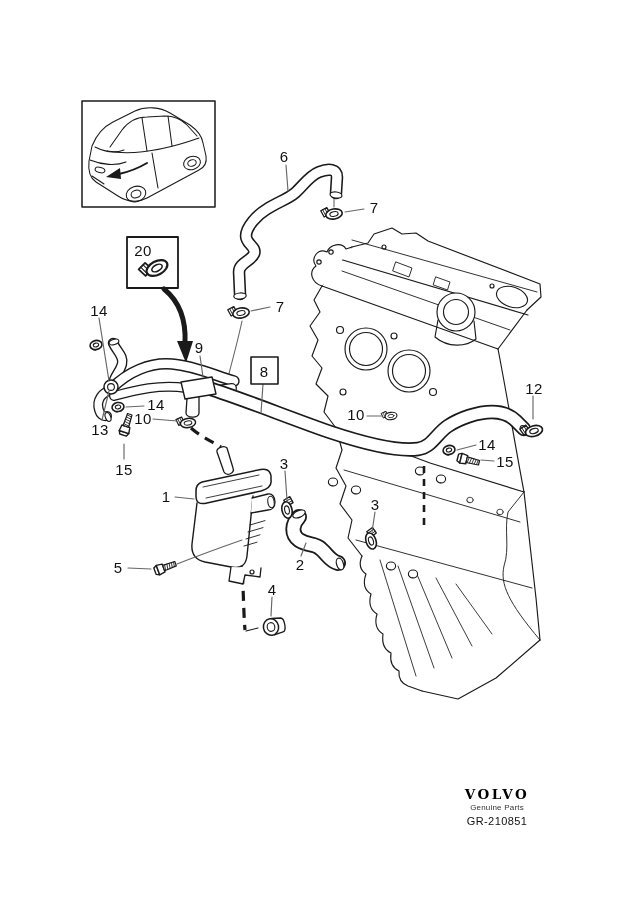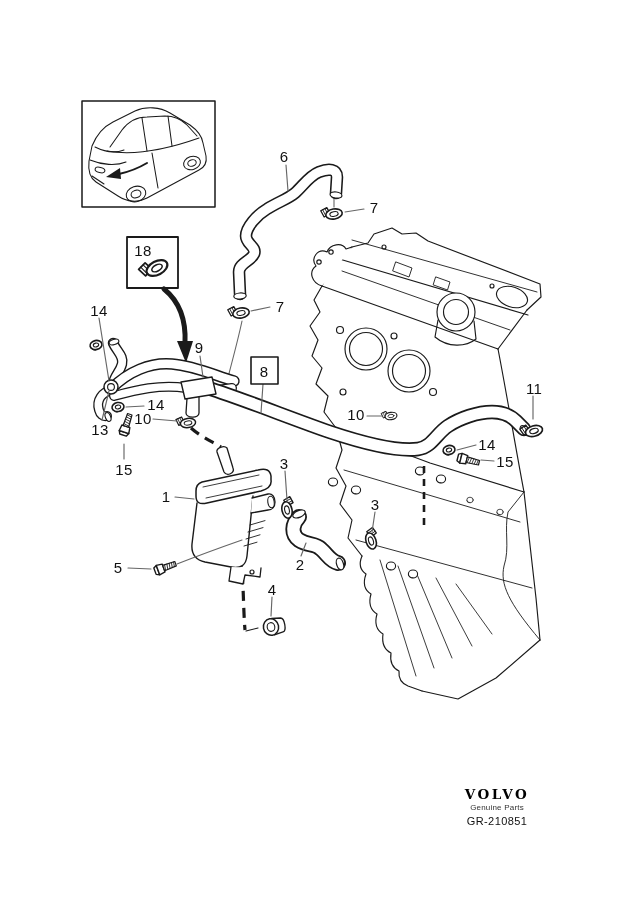--- a/index.html
+++ b/index.html
@@ -234,30 +234,30 @@
   </g>
 
   <rect x="251" y="357" width="27" height="27" fill="#fff" stroke-width="1.6"></rect>
 </g>
 </svg>
 
 <div>
   <span class="lbl" style="left:284px;top:156px">6</span>
   <span class="lbl" style="left:374px;top:207px">7</span>
   <span class="lbl" style="left:280px;top:306px">7</span>
-  <span class="lbl" style="left:143px;top:250px">18</span>
+  <span class="lbl" style="left:143px;top:250px">20</span>
   <span class="lbl" style="left:99px;top:310px">14</span>
   <span class="lbl" style="left:199px;top:347px">9</span>
   <span class="lbl" style="left:264px;top:371px">8</span>
   <span class="lbl" style="left:100px;top:429px">13</span>
   <span class="lbl" style="left:156px;top:404px">14</span>
   <span class="lbl" style="left:143px;top:418px">10</span>
   <span class="lbl" style="left:124px;top:469px">15</span>
   <span class="lbl" style="left:356px;top:414px">10</span>
-  <span class="lbl" style="left:534px;top:388px">11</span>
+  <span class="lbl" style="left:534px;top:388px">12</span>
   <span class="lbl" style="left:487px;top:444px">14</span>
   <span class="lbl" style="left:505px;top:461px">15</span>
   <span class="lbl" style="left:166px;top:496px">1</span>
   <span class="lbl" style="left:284px;top:463px">3</span>
   <span class="lbl" style="left:375px;top:504px">3</span>
   <span class="lbl" style="left:300px;top:564px">2</span>
   <span class="lbl" style="left:118px;top:567px">5</span>
   <span class="lbl" style="left:272px;top:589px">4</span>
 </div>
 

